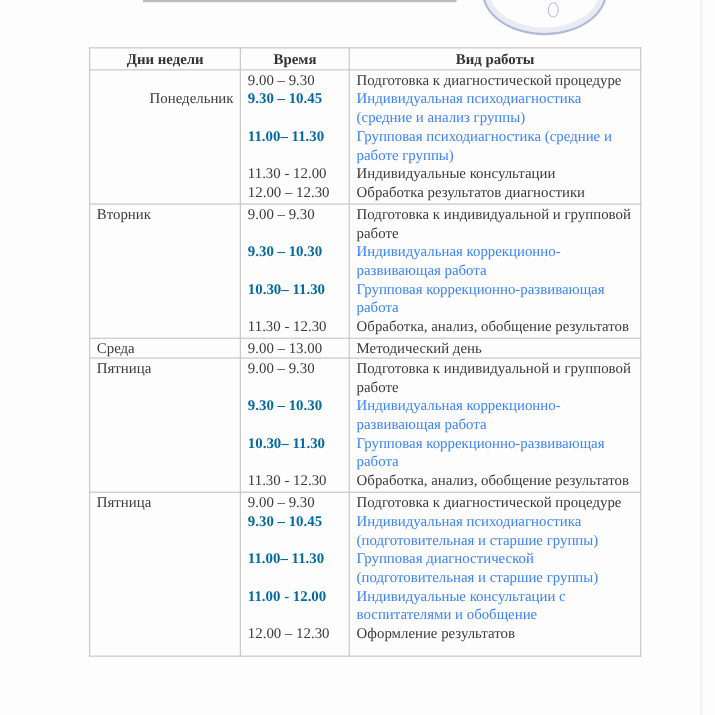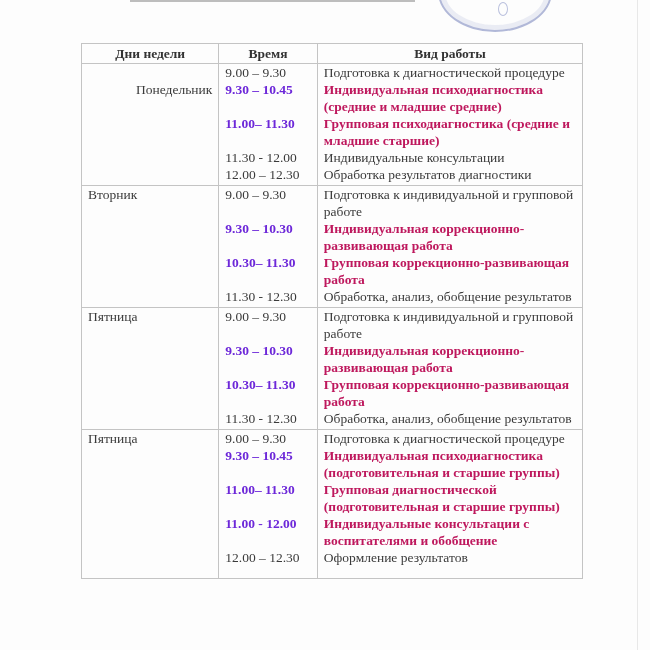--- a/index.html
+++ b/index.html
@@ -49,23 +49,23 @@
       height: 18px;
       padding-top: 1px;
       color: #333;
     }
     col.c-day { width: 101px; }
     col.c-time { width: 108px; }
     col.c-work { width: 293px; }
     td.day { padding-left: 4px; }
     .cell-inner { padding-bottom: 2px; }
     .entry { display: block; }
-    .entry.bold { font-weight: bold; color: #be185d; }
+    .entry.bold { font-weight: normal; color: #3b82f6; }
     .timeline { display: block; font-family: Liberation Serif, serif; }
-    .timeline.bold { font-weight: bold; color: #6d28d9; }
+    .timeline.bold { font-weight: bold; color: #0369a1; }
     .spacer { display: block; height: 17px; }
     td.day-cell-mon .day-label { display: block; padding-top: 17px; margin-left: 48px; }
     .last-row td { height: 148px; }
   </style>
 </head>
 <body>
 
 <div class="page-edge"></div>
 <div class="top-rule"></div>
 <div class="stamp"></div>
@@ -97,23 +97,23 @@
           <span class="timeline bold">11.00– 11.30</span>
           <span class="spacer"></span>
           <span class="timeline">11.30 - 12.00</span>
           <span class="timeline">12.00 – 12.30</span>
         </div>
       </td>
       <td>
         <div class="cell-inner">
           <span class="entry">Подготовка к диагностической процедуре</span>
           <span class="entry bold">Индивидуальная психодиагностика</span>
-          <span class="entry bold">(средние и младшие средние)</span>
+          <span class="entry bold">(средние и анализ группы)</span>
           <span class="entry bold">Групповая психодиагностика (средние и</span>
-          <span class="entry bold">младшие старшие)</span>
+          <span class="entry bold">работе группы)</span>
           <span class="entry">Индивидуальные консультации</span>
           <span class="entry">Обработка результатов диагностики</span>
         </div>
       </td>
     </tr>
 
     <tr>
       <td class="day">
         <span class="day-label">Вторник</span>
       </td>
@@ -134,20 +134,31 @@
           <span class="entry">работе</span>
           <span class="entry bold">Индивидуальная коррекционно-</span>
           <span class="entry bold">развивающая работа</span>
           <span class="entry bold">Групповая коррекционно-развивающая</span>
           <span class="entry bold">работа</span>
           <span class="entry">Обработка, анализ, обобщение результатов</span>
         </div>
       </td>
     </tr>
 
+    <tr>
+      <td class="day">
+        <span class="day-label">Среда</span>
+      </td>
+      <td>
+        <span class="timeline">9.00 – 13.00</span>
+      </td>
+      <td>
+        <span class="entry">Методический день</span>
+      </td>
+    </tr>
 
     <tr>
       <td class="day">
         <span class="day-label">Пятница</span>
       </td>
       <td>
         <div class="cell-inner">
           <span class="timeline">9.00 – 9.30</span>
           <span class="spacer"></span>
           <span class="timeline bold">9.30 – 10.30</span>

